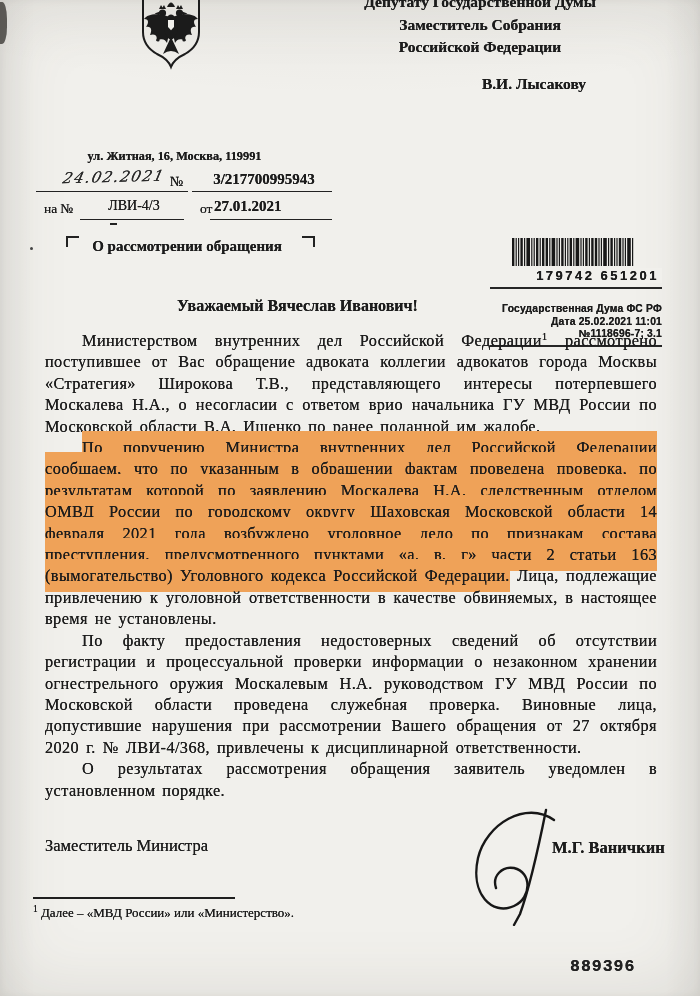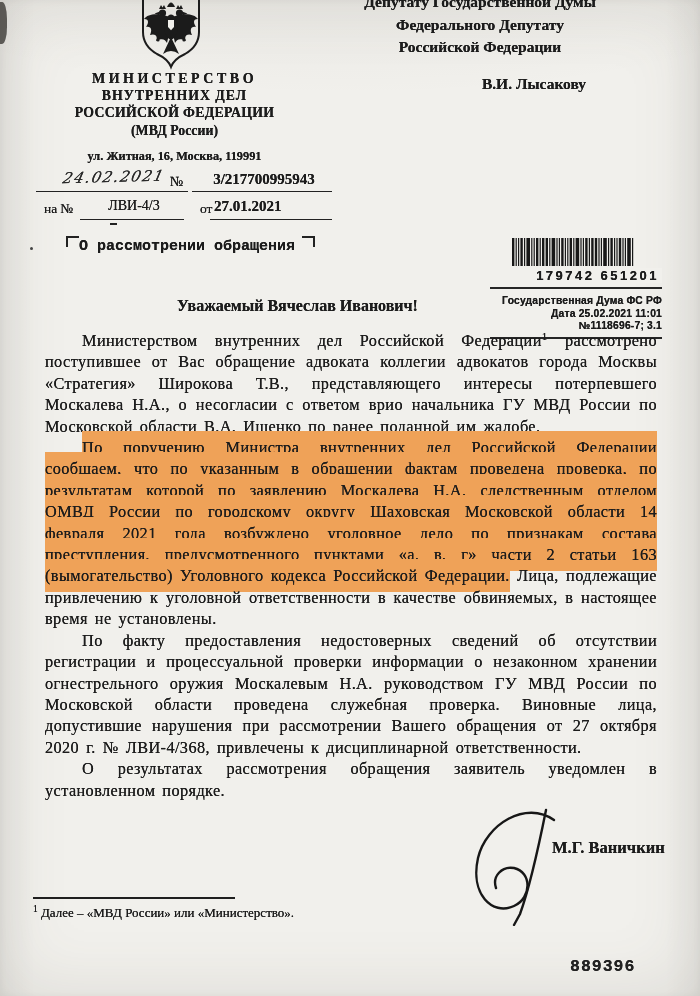--- a/index.html
+++ b/index.html
@@ -33,33 +33,33 @@
   .no-sign{left:170px;top:174px;font-size:14px;}
   .out-num{left:196px;top:171px;width:136px;text-align:center;font-size:15px;font-weight:bold;}
   .reply-label{left:44px;top:201px;font-size:13.5px;}
   .reply-num{left:84px;top:198px;width:100px;text-align:center;font-size:14px;font-weight:normal;}
   .tick{left:110px;top:223px;width:7px;height:2px;background:#222;}
   .from-label{left:190px;top:201px;font-size:13.5px;margin-left:10px;}
   .reply-date{left:214px;top:198px;width:116px;text-align:left;font-size:15px;font-weight:bold;}
   .corner{width:11px;height:9px;}
   .corner-l{left:66px;top:236px;border-top:2px solid #222;border-left:2px solid #222;}
   .corner-r{left:302px;top:236px;border-top:2px solid #222;border-right:2px solid #222;}
-  .subject{left:72px;top:238px;width:230px;text-align:center;font-size:15px;font-weight:600;font-family:Liberation Mono, monospace;}
+  .subject{left:72px;top:238px;width:230px;text-align:center;font-size:15px;font-weight:600;}
   
   .addressee{left:348px;top:-9px;width:264px;text-align:center;font-weight:bold;
     font-size:15.5px;line-height:22.5px;}
   .addr-name{margin-top:14px;position:relative;left:54px;}
   
   .stamp{left:490px;top:238px;width:172px;text-align:right;}
   .barcode{display:block;margin:0 auto;}
   .bc-digits{display:inline-block;position:relative;margin-top:-9px;background:#f1f0ec;
     padding:0 3px;font-family:"Liberation Sans", sans-serif;font-weight:700;
     font-size:13px;letter-spacing:2.5px;}
   .stamp-box{margin-top:3px;border-top:2.5px solid #262626;border-bottom:2.5px solid #262626;
-    padding:6px 0 4px;font-family:"Liberation Sans", sans-serif;font-weight:700;
+    padding:14px 0 4px;font-family:"Liberation Sans", sans-serif;font-weight:700;
     font-size:10.3px;line-height:12.6px;letter-spacing:.2px;}
   
   .salutation{left:45px;top:297px;width:505px;text-align:center;font-size:16px;font-weight:bold;}
   .body-text{left:45px;top:330px;width:612px;font-size:16.3px;line-height:21.4px;
     text-align:justify;letter-spacing:.4px;word-spacing:2.5px;}
   .body-text p{margin:0;text-indent:37px;}
   .body-text sup{font-size:11px;line-height:0;}
   mark{background:#efa258;color:inherit;padding:7px 0;}
   
   .sig-title{left:45px;top:836px;font-size:16.5px;}
@@ -97,26 +97,20 @@
       <path d="M36,43 C27,39 15,39 11,45 C17,45 15,50 13,53 C19,52 19,57 17,61 C23,59 25,63 23,67 C29,64 32,65 34,69 L36,60 Z"></path>
       <path d="M40,43 C49,39 61,39 65,45 C59,45 61,50 63,53 C57,52 57,57 59,61 C53,59 51,63 53,67 C47,64 44,65 42,69 L40,60 Z"></path>
       <ellipse cx="38" cy="53" rx="6.5" ry="12.5"></ellipse>
       <path d="M38,63 L30,80 Q38,74 46,80 Z"></path>
       <circle cx="25" cy="66" r="1.6"></circle>
       <circle cx="51" cy="66" r="1.6"></circle>
       <path d="M35,46 h6 v7 l-3,3.2 l-3,-3.2 Z" fill="#f1f0ec"></path>
     </g>
   </svg>
 
-  <div class="abs org">
-    <div class="org-1">МИНИСТЕРСТВО</div>
-    <div class="org-2">ВНУТРЕННИХ ДЕЛ</div>
-    <div class="org-3">РОССИЙСКОЙ ФЕДЕРАЦИИ</div>
-    <div class="org-4">(МВД России)</div>
-  </div>
   <div class="abs address">ул. Житная, 16, Москва, 119991</div>
 
   <div class="abs hand-date">24.02.2021</div>
   <div class="abs uline u1"></div>
   <div class="abs no-sign">№</div>
   <div class="abs out-num">3/217700995943</div>
   <div class="abs uline u2"></div>
   <div class="abs reply-label">на №</div>
   <div class="abs reply-num">ЛВИ-4/3</div>
   <div class="abs uline u3"></div>
@@ -124,21 +118,21 @@
   <div class="abs from-label">от</div>
   <div class="abs reply-date">27.01.2021</div>
   <div class="abs uline u4"></div>
 
   <div class="abs corner corner-l"></div>
   <div class="abs corner corner-r"></div>
   <div class="abs subject">О рассмотрении обращения</div>
 
   <div class="abs addressee">
     <div>Депутату Государственной Думы</div>
-    <div>Федерального Депутату</div>
+    <div>Заместитель Собрания</div>
     <div>Российской Федерации</div>
     <div class="addr-name">В.И. Лысакову</div>
   </div>
 
   <div class="abs stamp">
     <svg class="barcode" width="134" height="28" viewBox="0 0 134 28">
         <rect x="3" y="0" width="2.4" height="28" fill="#181818"></rect>
         <rect x="6.6" y="0" width="1.2" height="28" fill="#181818"></rect>
         <rect x="9" y="0" width="1.2" height="28" fill="#181818"></rect>
         <rect x="11.4" y="0" width="2.4" height="28" fill="#181818"></rect>
@@ -189,20 +183,21 @@
 
   <div class="abs salutation">Уважаемый Вячеслав Иванович!</div>
 
   <div class="abs body-text">
     <p><span>Министерством внутренних дел Российской Федерации</span><sup>1</sup><span> рассмотрено поступившее от Вас обращение адвоката коллегии адвокатов города Москвы «Стратегия» Широкова Т.В., представляющего интересы потерпевшего Москалева Н.А., о несогласии с ответом врио начальника ГУ МВД России по Московской области В.А. Ищенко по ранее поданной им жалобе.</span></p>
     <p><mark style="background: rgb(239, 162, 88);">По поручению Министра внутренних дел Российской Федерации сообщаем, что по указанным в обращении фактам проведена проверка, по результатам которой по заявлению Москалева Н.А. следственным отделом ОМВД России по городскому округу Шаховская Московской области 14 февраля 2021 года возбуждено уголовное дело по признакам состава преступления, предусмотренного пунктами «а, в, г» части 2 статьи 163 (вымогательство) Уголовного кодекса Российской Федерации.</mark><span> Лица, подлежащие привлечению к уголовной ответственности в качестве обвиняемых, в настоящее время не установлены.</span></p>
     <p>По факту предоставления недостоверных сведений об отсутствии регистрации и процессуальной проверки информации о незаконном хранении огнестрельного оружия Москалевым Н.А. руководством ГУ МВД России по Московской области проведена служебная проверка. Виновные лица, допустившие нарушения при рассмотрении Вашего обращения от 27 октября 2020 г. № ЛВИ-4/368, привлечены к дисциплинарной ответственности.</p>
     <p>О результатах рассмотрения обращения заявитель уведомлен в установленном порядке.</p>
   </div>
 
+  <div class="abs sig-title">Заместитель Министра</div>
   <svg class="abs sig-svg" width="115" height="120" viewBox="0 0 115 120">
     <path d="M92,14 C64,-6 24,18 16,52 C8,88 30,110 52,100 C70,92 70,66 52,62 C40,60 30,70 34,82" fill="none" stroke="#171717" stroke-width="2.4" stroke-linecap="round"></path>
     <path d="M84,4 C76,44 66,86 58,108 L52,119" fill="none" stroke="#171717" stroke-width="2.4" stroke-linecap="round"></path>
   </svg>
   <div class="abs sig-name">М.Г. Ваничкин</div>
 
   <div class="abs fn-rule"></div>
   <div class="abs footnote"><sup>1</sup><span> Далее – «МВД России» или «Министерство».</span></div>
 
   <div class="abs print-code">889396</div>

